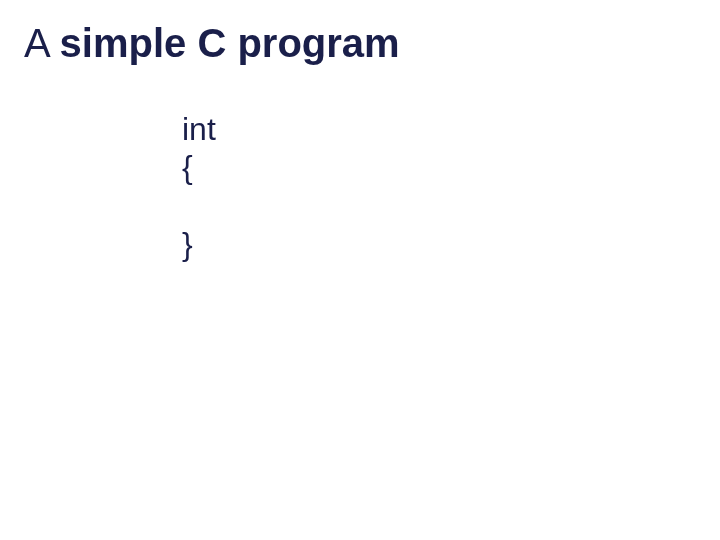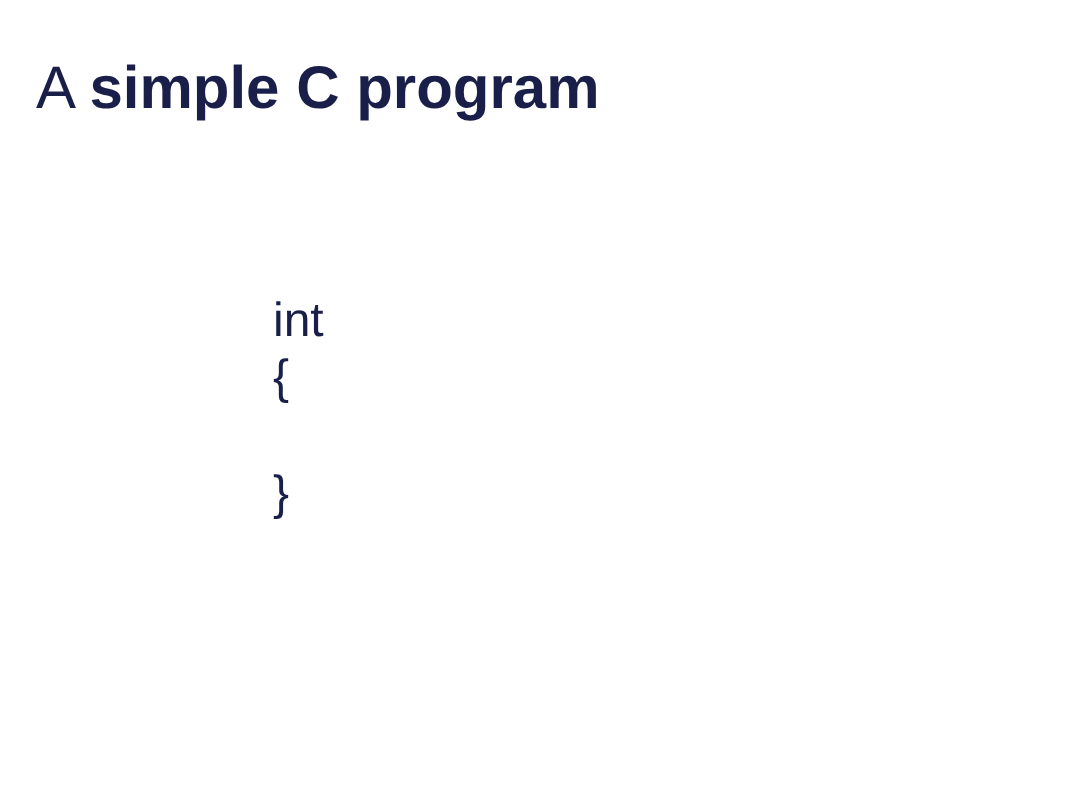--- a/index.html
+++ b/index.html
@@ -8,34 +8,34 @@
       height: 540px;
       background: #ffffff;
       font-family: Arial, Helvetica, sans-serif;
       color: #1a1f4a;
       position: relative;
       overflow: hidden;
     }
     .slide {
       width: 100%;
       height: 100%;
-      padding: 36px 24px;
+      padding: 20px 24px;
       border-radius: 14px;
     }
     .title {
       font-size: 40px;
       font-weight: normal;
       color: #1a1f4a;
       line-height: 1.15;
     }
     .title .bold {
       font-weight: bold;
     }
     .code-block {
-      margin-top: 112px;
+      margin-top: 44px;
       margin-left: 158px;
       font-size: 32px;
       color: #1a1f4a;
       line-height: 1.2;
     }
     .code-line {
       display: block;
     }
     .gap {
       height: 38px;

